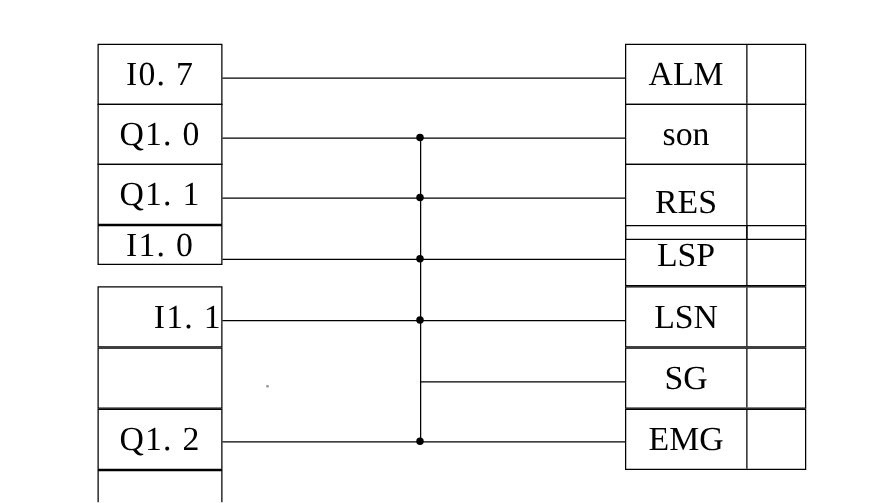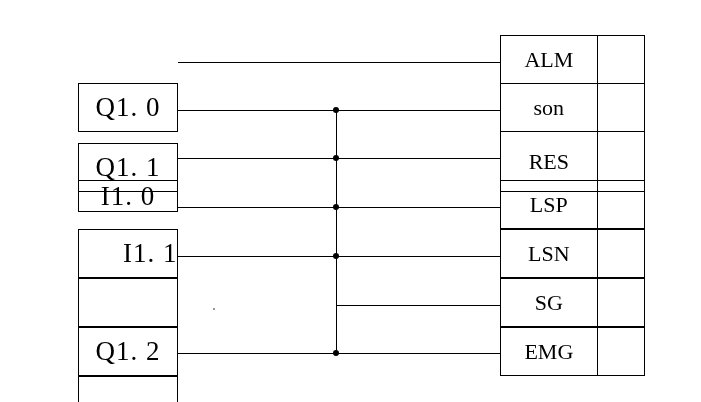--- a/index.html
+++ b/index.html
@@ -55,21 +55,21 @@
     letter-spacing: 1px;
     justify-content: center;
   }
 
   
   #right-table .io-row {
     width: 145px;
   }
   #right-table .cell-label {
     width: 97px;
-    font-size: 22px;
+    font-size: 27px;
     justify-content: center;
   }
   #right-table .cell-blank {
     width: 48px;
   }
 
   
   .wire-h {
     position: absolute;
     height: 0;
@@ -123,24 +123,27 @@
     <div class="junction-dot" style="left:336px; top:158px;"></div>
     <div class="junction-dot" style="left:336px; top:207px;"></div>
     <div class="junction-dot" style="left:336px; top:256px;"></div>
     <div class="junction-dot" style="left:336px; top:353px;"></div>
 
     <div class="speck" style="left:213px; top:308px;"></div>
   </div>
 
   <div class="io-table" id="left-table" style="left:78px; top:35px; width:100px; height:375px;">
 
+    <div class="io-row" style="top:0px; height:49px;">
+      <div class="cell-label">I0. 7</div>
+    </div>
     <div class="io-row" style="top:48px; height:49px;">
       <div class="cell-label">Q1. 0</div>
     </div>
-    <div class="io-row" style="top:108px; height:49px;">
+    <div class="io-row" style="top:96px; height:49px;">
       <div class="cell-label">Q1. 1</div>
     </div>
     <div class="io-row" style="top:145px; height:32px;">
       <div class="cell-label">I1. 0</div>
     </div>
     <div class="io-row" style="top:194px; height:49px;padding-left:44px;">
       <div class="cell-label">I1. 1</div>
     </div>
     <div class="io-row" style="top:243px; height:49px;">
       <div class="cell-label"></div>

